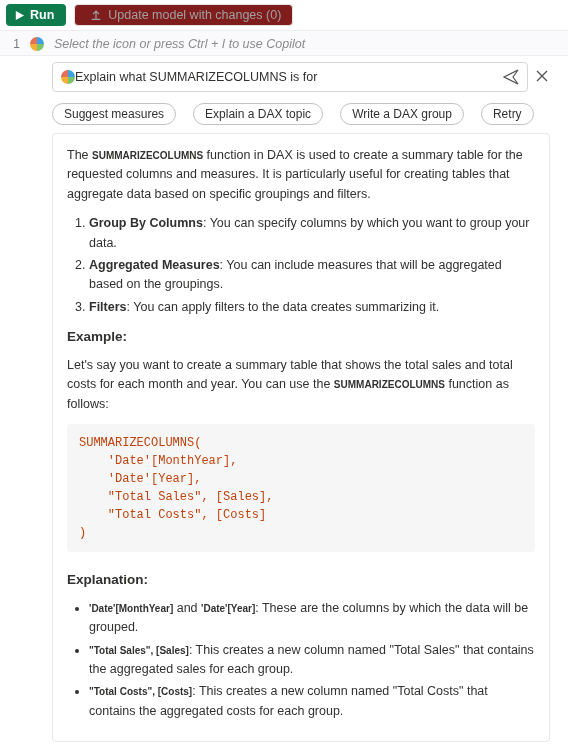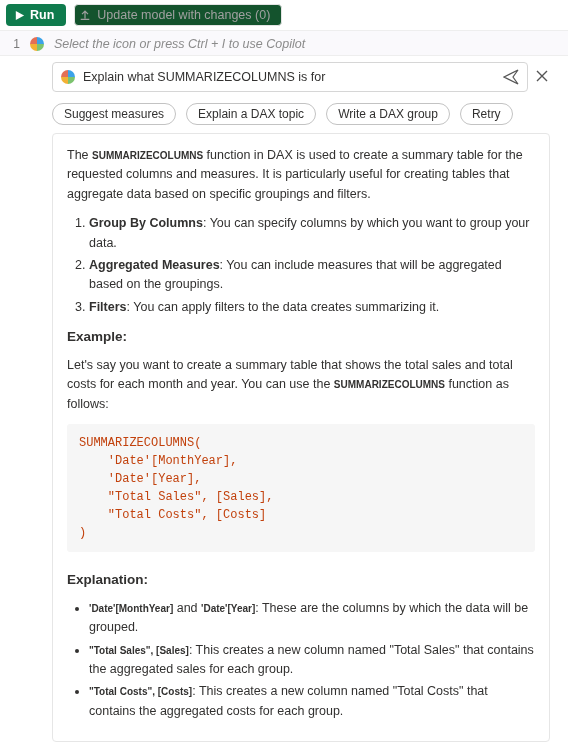--- a/index.html
+++ b/index.html
@@ -23,25 +23,25 @@
     padding: 4px 12px 4px 8px;
     font-size: 12.5px;
     font-weight: 600;
     display: flex;
     align-items: center;
     gap: 5px;
     cursor: pointer;
   }
   .run-btn svg { width: 11px; height: 11px; }
   .update-btn {
-    background: #14532d;
+    background: #7f1d1d;
     color: #a0a0a0;
     border: 1px solid #e4e4e4;
     border-radius: 4px;
-    padding: 3px 11px 3px 4px;
+    padding: 3px 11px 3px 15px;
     font-size: 12.5px;
     display: flex;
     align-items: center;
     gap: 6px;
     cursor: default;
   }
   .update-btn svg { width: 12px; height: 12px; }
   .editor-row {
     display: flex;
     align-items: center;
@@ -65,40 +65,40 @@
     font-size: 12.5px;
   }
   .panel {
     margin: 6px 18px 10px 52px;
     display: flex;
     flex-direction: column;
   }
   .input-row {
     display: flex;
     align-items: center;
-    gap: 8px;
+    gap: 0;
     border: 1px solid #d6d6d6;
     border-radius: 4px;
     padding: 6px 8px;
   }
   .input-row input {
     flex: 1;
     border: none;
     outline: none;
     font-size: 12.5px;
     color: #323130;
     background: transparent;
   }
   .send-icon, .close-icon { width: 16px; height: 16px; cursor: pointer; color:#666; }
   .close-wrap { margin-left: 6px; cursor: pointer; }
   .input-outer { display:flex; align-items:center; }
   .input-row-container { flex:1; }
   .chips {
     display: flex;
-    gap: 10px;
+    gap: 17px;
     margin: 11px 0 8px 0;
   }
   .chip {
     border: 1px solid #c3c3c3;
     border-radius: 14px;
     padding: 3px 11px;
     font-size: 12px;
     color: #323130;
     background: #fff;
     cursor: pointer;

